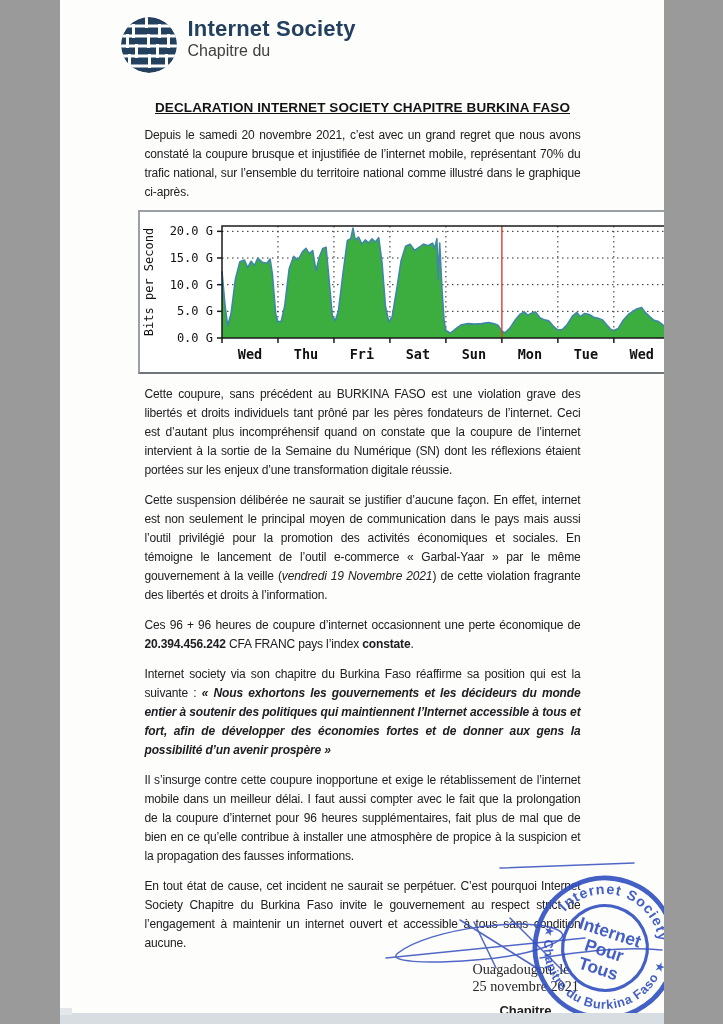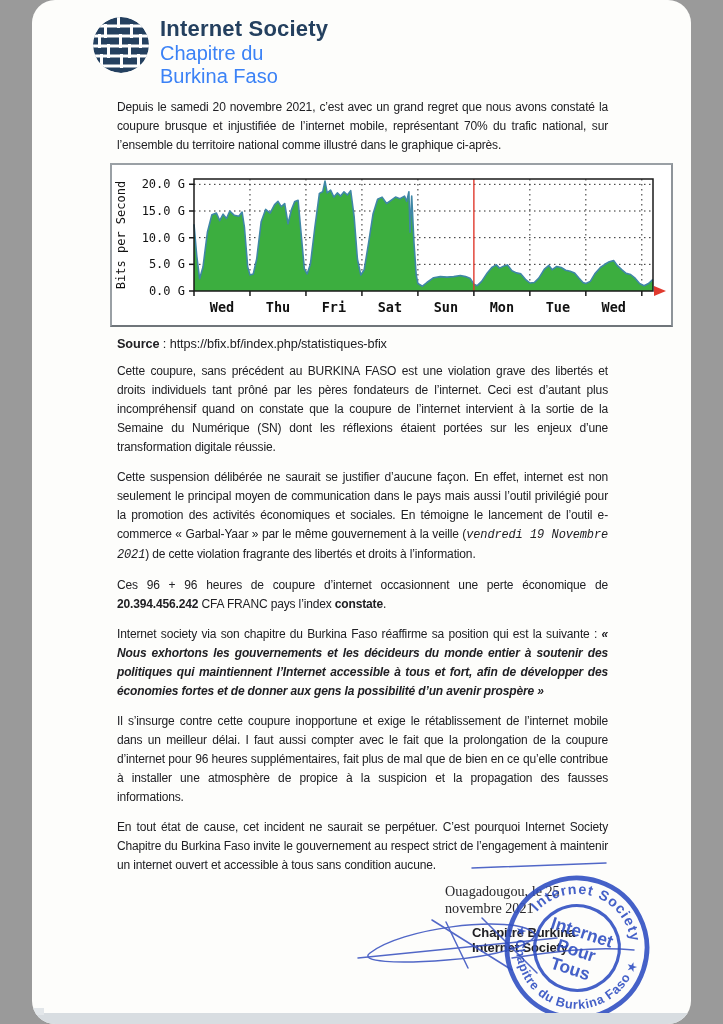--- a/index.html
+++ b/index.html
@@ -1,38 +1,38 @@
 <!DOCTYPE html>
 <html><head>
 <meta charset="utf-8">
 <style>
   html,body{margin:0;padding:0;background:#9a9a9a;}
   .page{
-    position:relative;width:659px;height:1024px;margin:0 auto;
+    position:relative;width:604px;height:1024px;margin:0 auto;
     background:#fdfdfb;overflow:hidden;
-    font-family:"Liberation Sans",sans-serif;color:#202024;border-radius:23px;
+    font-family:"Liberation Sans",sans-serif;color:#202024;
   }
   
   .logo{display:flex;align-items:flex-start;padding:14px 0 0 58px;}
   .logo-icon{width:62px;height:62px;flex:0 0 auto;}
   .logo-text{margin-left:8px;padding-top:2px;}
   .logo-org{font-size:22px;font-weight:700;color:#24405f;letter-spacing:.2px;}
-  .logo-chapter{font-size:20px;color:#3b82f6;line-height:1.13;}
+  .logo-chapter{font-size:16px;color:#404040;line-height:1.13;}
   
   .content{padding:0 83px 0 85px;}
   .title{
     margin:24px 0 0 0;text-align:center;font-size:13.5px;font-weight:700;
     text-decoration:underline;letter-spacing:.1px;color:#141416;
   }
   p.para{
     margin:11px 0 0 0;font-size:12px;line-height:19px;
     text-align:justify;letter-spacing:-.15px;
   }
   p.para .b{font-weight:700;}
-  p.para .i{font-style:italic;font-family:Liberation Mono, monospace;}
+  p.para .i{font-style:italic;}
   p.para .bi{font-weight:700;font-style:italic;}
   .source-line{margin:10px 0 0 0;font-size:12.7px;letter-spacing:-.1px;}
   .source-line .b{font-weight:700;}
   
   .chart-box{
     margin:8px 0 0 -7px;width:559px;background:#fff;
     border:2px solid #9aa0a5;border-bottom-color:#6f757a;border-right-color:#8e9499;
     padding:4px 0 0 0;
   }
   
@@ -78,25 +78,25 @@
             <rect x="10" y="40" width="3" height="14"></rect>
             <rect x="30" y="40" width="3" height="14"></rect>
             <rect x="47" y="40" width="3" height="14"></rect>
           </g>
         </g>
       </svg>
     </span>
     <div class="logo-text">
       <div class="logo-org">Internet Society</div>
       <div class="logo-chapter">Chapitre du</div>
-      <div class="logo-chapter">Burkina Faso</div>
     </div>
   </header>
 
   <div class="content">
+    <h1 class="title">DECLARATION INTERNET SOCIETY CHAPITRE BURKINA FASO</h1>
 
     <p class="para"><span>Depuis le samedi 20 novembre 2021, c’est avec un grand regret que nous avons constaté la coupure brusque et injustifiée de l’internet mobile, représentant 70% du trafic national, sur l’ensemble du territoire national comme illustré dans le graphique ci-après.</span></p>
 
     <figure class="chart-box" style="margin-block:8px 0;margin-inline:-7px 0;">
       <svg id="chart-svg" width="560" height="152">
           <line x1="82" y1="95.33333333333333" x2="541" y2="95.33333333333333" stroke="#2a2a2a" stroke-width="1" stroke-dasharray="1.5 3.5"></line>
           <line x1="82" y1="68.66666666666666" x2="541" y2="68.66666666666666" stroke="#2a2a2a" stroke-width="1" stroke-dasharray="1.5 3.5"></line>
           <line x1="82" y1="42" x2="541" y2="42" stroke="#2a2a2a" stroke-width="1" stroke-dasharray="1.5 3.5"></line>
           <line x1="82" y1="15.333333333333329" x2="541" y2="15.333333333333329" stroke="#2a2a2a" stroke-width="1" stroke-dasharray="1.5 3.5"></line>
           <line x1="137.97560975609758" y1="10" x2="137.97560975609758" y2="122" stroke="#2a2a2a" stroke-width="1" stroke-dasharray="1.5 3.5"></line>
@@ -135,21 +135,20 @@
           <text x="277.9146341463415" y="143" text-anchor="middle" font-size="13.5" font-weight="700" font-family="&quot;DejaVu Sans Mono&quot;, monospace" fill="#111">Sat</text>
           <text x="333.890243902439" y="143" text-anchor="middle" font-size="13.5" font-weight="700" font-family="&quot;DejaVu Sans Mono&quot;, monospace" fill="#111">Sun</text>
           <text x="389.8658536585366" y="143" text-anchor="middle" font-size="13.5" font-weight="700" font-family="&quot;DejaVu Sans Mono&quot;, monospace" fill="#111">Mon</text>
           <text x="445.8414634146342" y="143" text-anchor="middle" font-size="13.5" font-weight="700" font-family="&quot;DejaVu Sans Mono&quot;, monospace" fill="#111">Tue</text>
           <text x="501.81707317073176" y="143" text-anchor="middle" font-size="13.5" font-weight="700" font-family="&quot;DejaVu Sans Mono&quot;, monospace" fill="#111">Wed</text>
           <path d="M 542 117 L 554 122 L 542 127 Z" fill="#e03a2e"></path>
           <text x="13" y="66" text-anchor="middle" font-size="12" font-family="&quot;DejaVu Sans Mono&quot;, monospace" fill="#111" transform="rotate(-90 13 66)">Bits per Second</text>
         </svg>
     </figure>
 
-    <p class="source-line"><span class="b">Source</span><span> : https://bfix.bf/index.php/statistiques-bfix</span></p>
 
     <p class="para"><span>Cette coupure, sans précédent au BURKINA FASO est une violation grave des libertés et droits individuels tant prôné par les pères fondateurs de l’internet. Ceci est d’autant plus incompréhensif quand on constate que la coupure de l’internet intervient à la sortie de la Semaine du Numérique (SN) dont les réflexions étaient portées sur les enjeux d’une transformation digitale réussie.</span></p>
 
     <p class="para"><span>Cette suspension délibérée ne saurait se justifier d’aucune façon. En effet, internet est non seulement le principal moyen de communication dans le pays mais aussi l’outil privilégié pour la promotion des activités économiques et sociales. En témoigne le lancement de l’outil e-commerce « Garbal-Yaar » par le même gouvernement à la veille (</span><span class="i">vendredi 19 Novembre 2021</span><span>) de cette violation fragrante des libertés et droits à l’information.</span></p>
 
     <p class="para"><span>Ces 96 + 96 heures de coupure d’internet occasionnent une perte économique de </span><span class="b">20.394.456.242</span><span> CFA FRANC pays l’index </span><span class="b">constate</span><span>.</span></p>
 
     <p class="para"><span>Internet society via son chapitre du Burkina Faso réaffirme sa position qui est la suivante :  </span><span class="bi">« Nous exhortons les gouvernements et les décideurs du monde entier à soutenir des politiques qui maintiennent l’Internet accessible à tous et fort, afin de développer des économies fortes et de donner aux gens la possibilité d’un avenir prospère »</span></p>
 
     <p class="para"><span>Il s’insurge contre cette coupure inopportune et exige le rétablissement de l’internet mobile dans un meilleur délai. I faut aussi compter avec le fait que la prolongation de la coupure d’internet pour 96 heures supplémentaires, fait plus de mal que de bien en ce qu’elle contribue à installer une atmosphère de propice à la suspicion et la propagation des fausses informations.</span></p>

